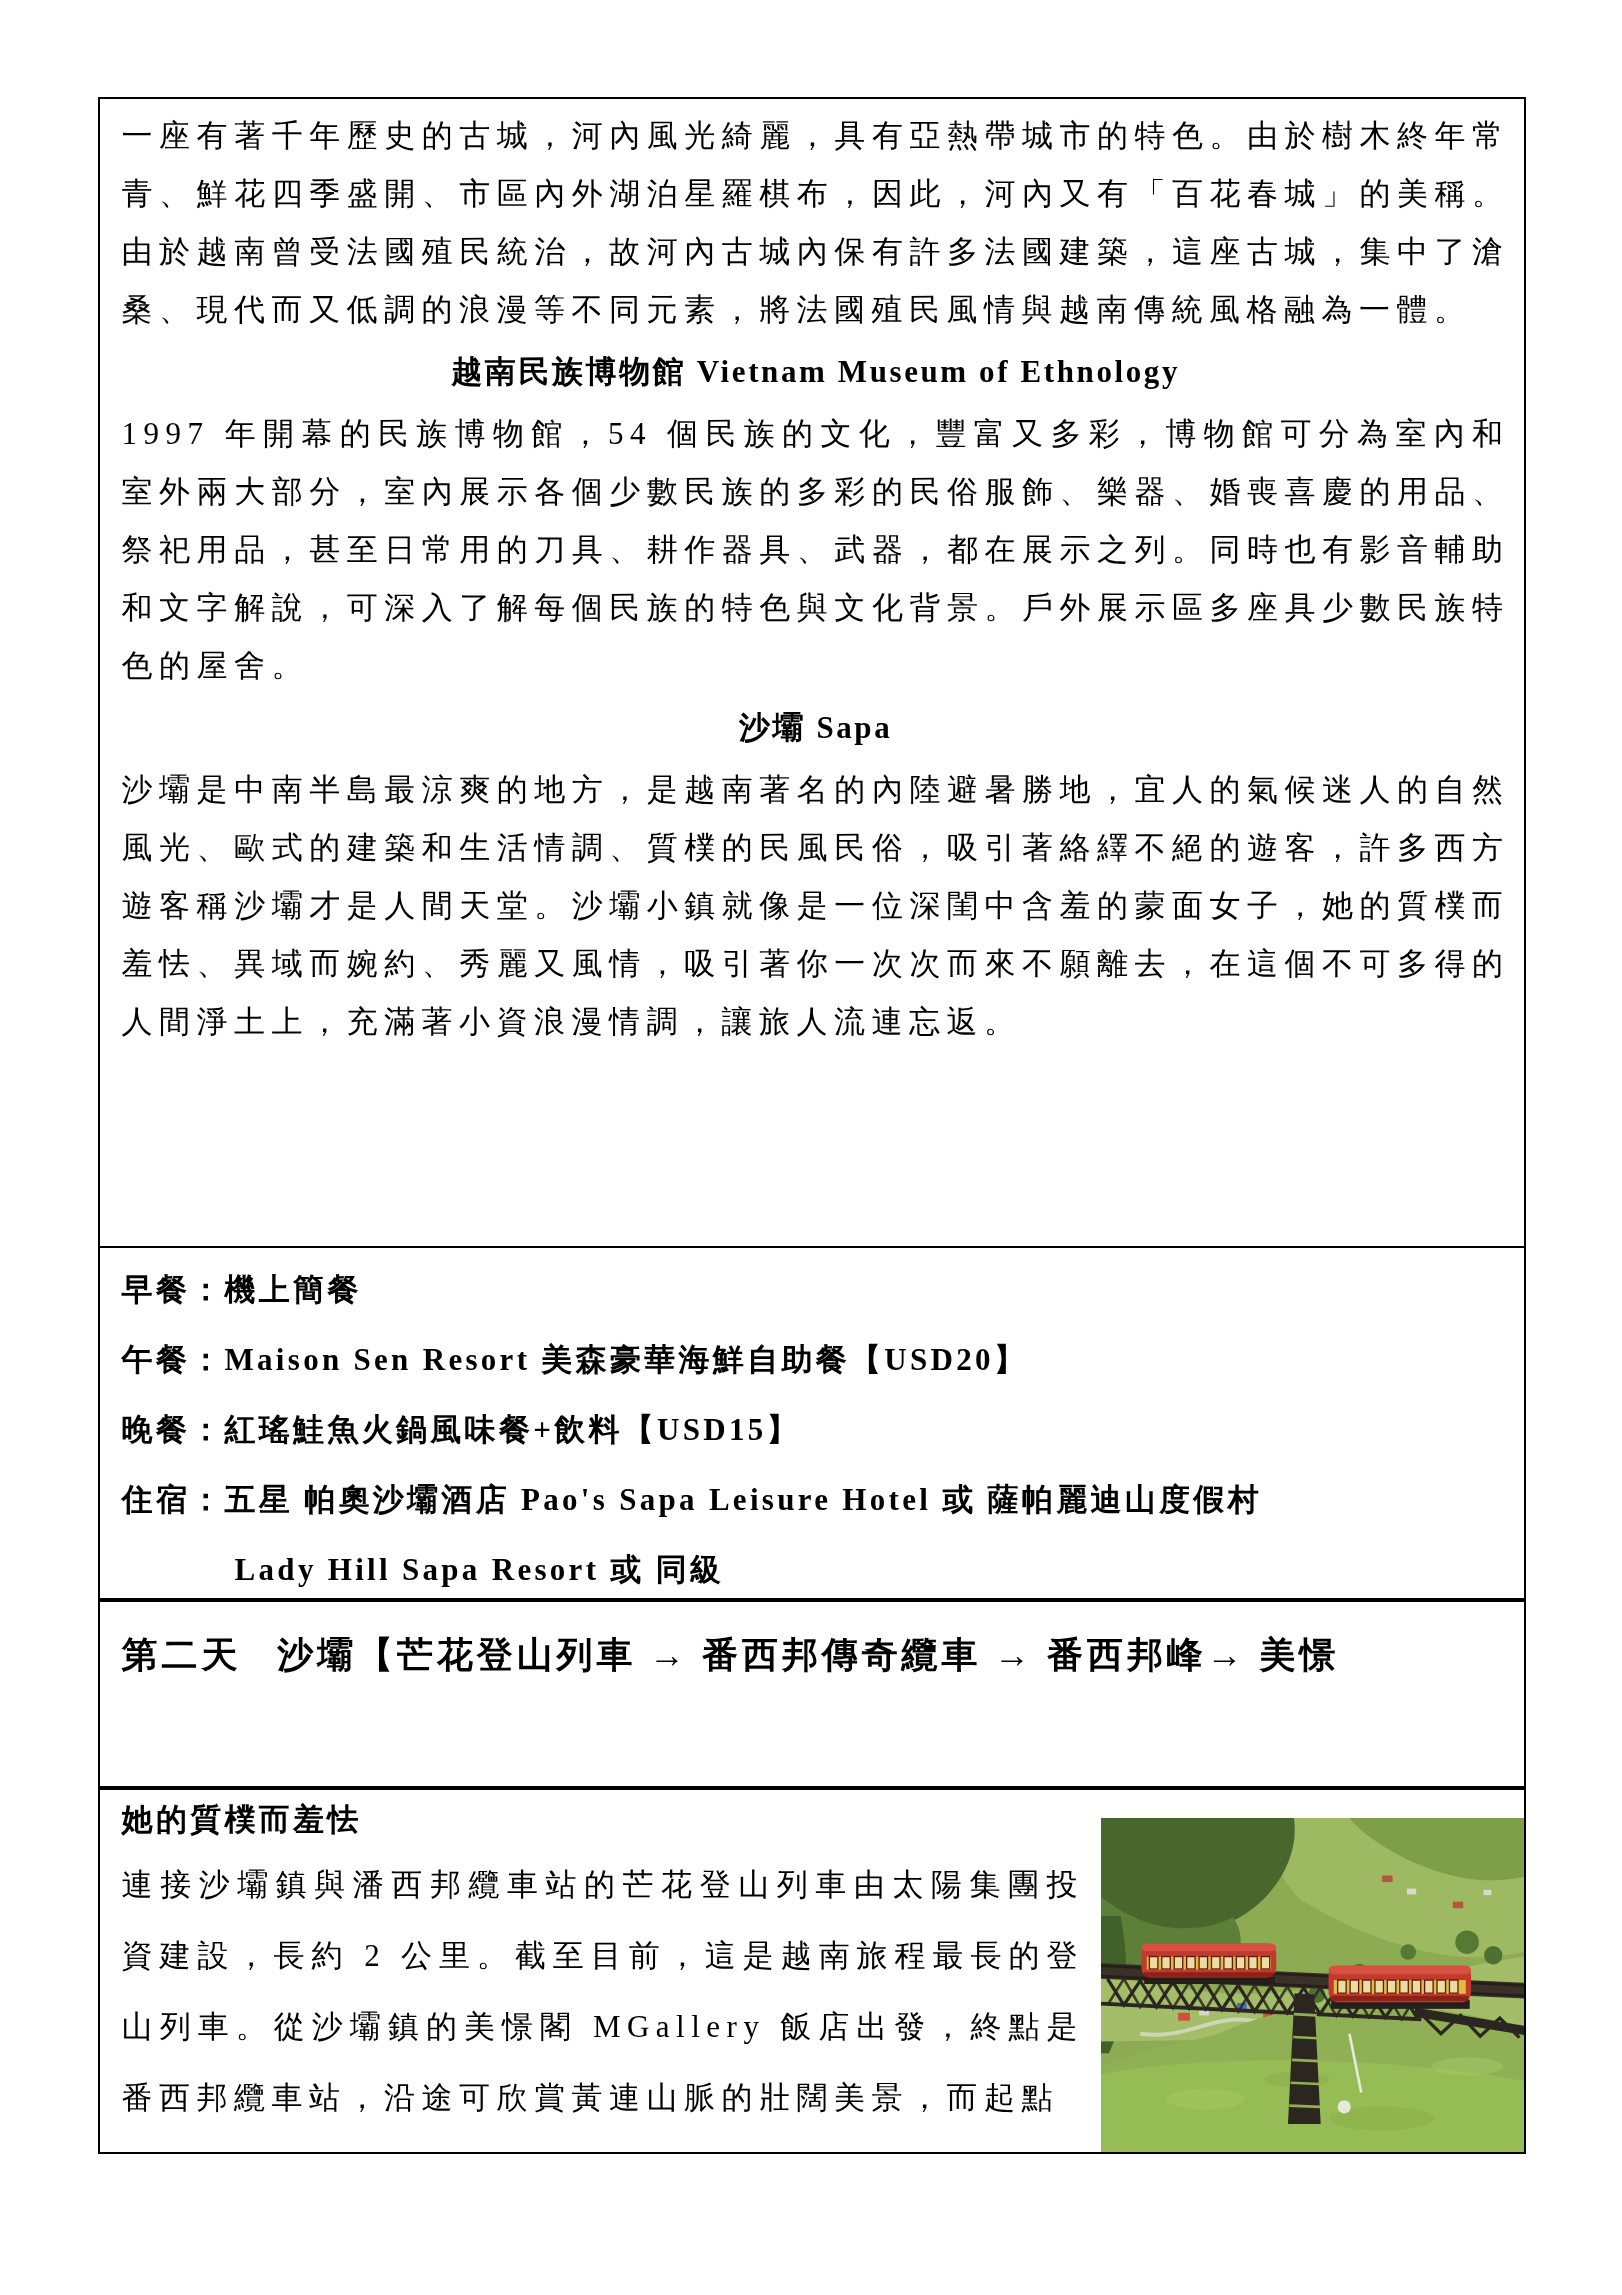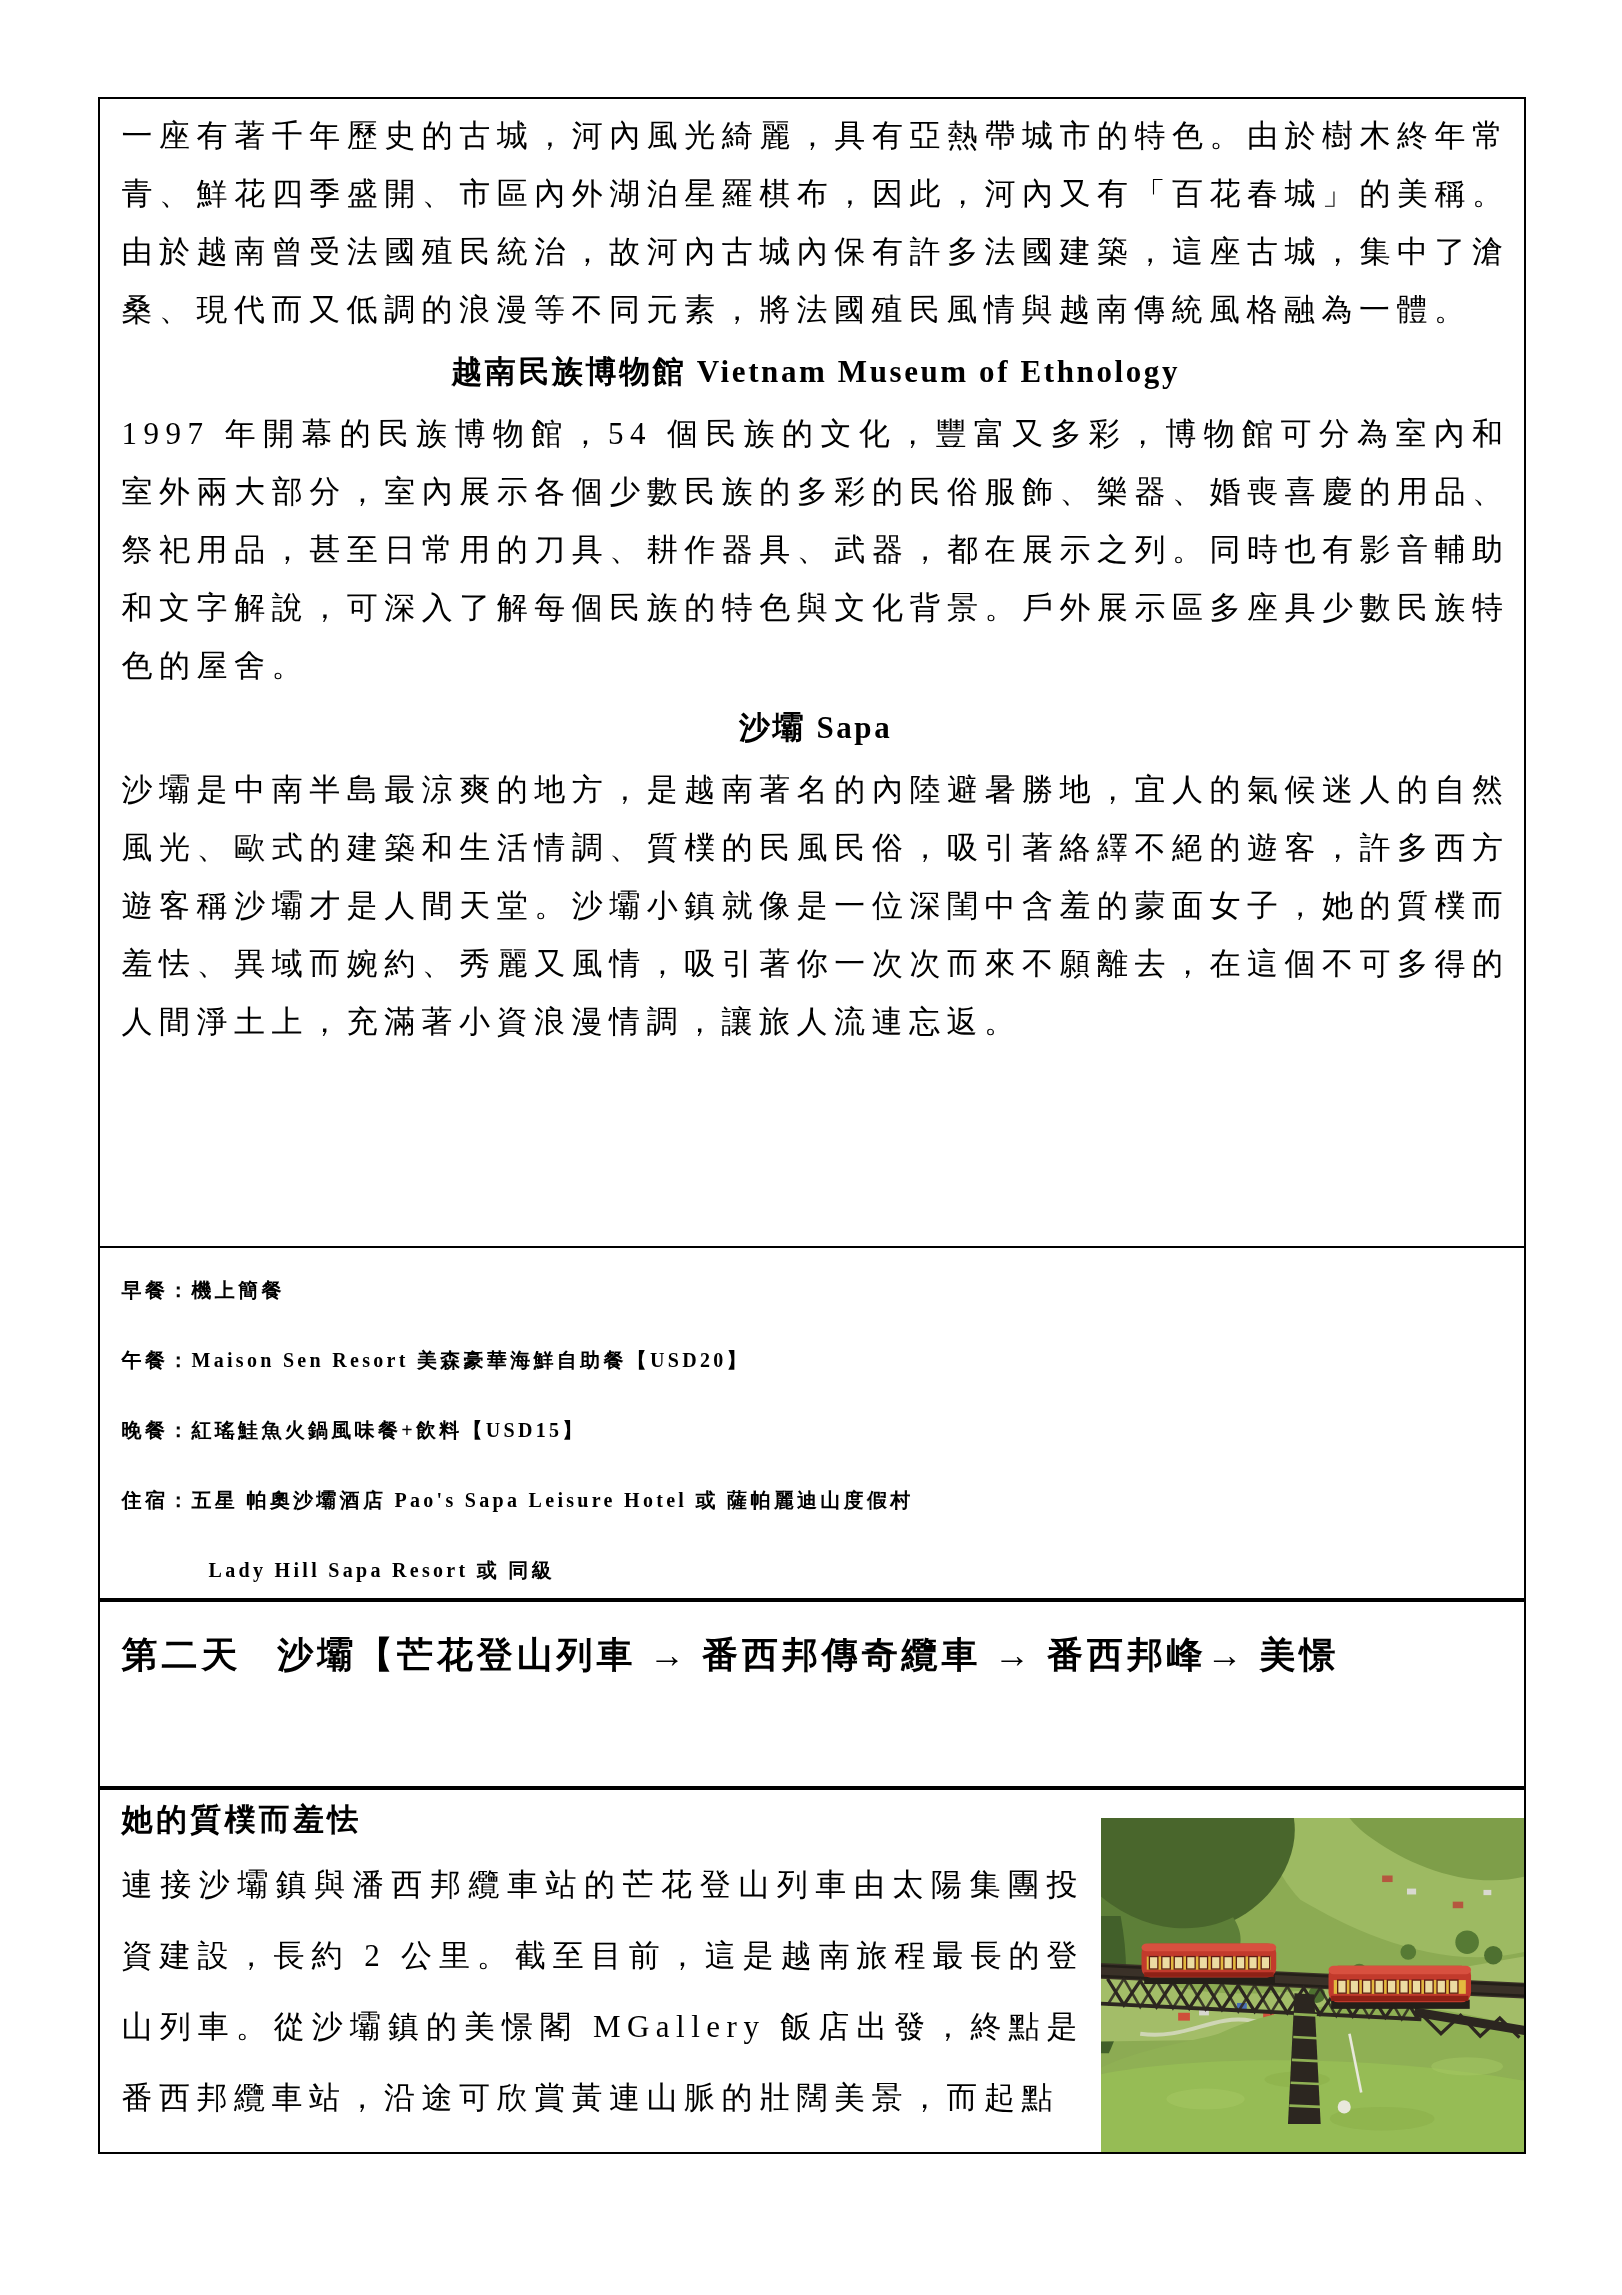--- a/index.html
+++ b/index.html
@@ -34,25 +34,25 @@
     margin:4px;font-size:31px;line-height:58px;
     font-weight:bold;letter-spacing:2.6px;text-align:center;
   }
 
   
   .row-meals{
     height:352px;
     border-top:2.6px solid #000;
     padding:6.5px 14.4px 0 21.6px;
     font-weight:bold;
-    font-size:20px;line-height:70px;
+    font-size:31px;line-height:70px;
     letter-spacing:3.3px;
   }
   .meal-line{white-space:nowrap;}
-  .lodging-line2{margin-left:87px;white-space:nowrap;}
+  .lodging-line2{margin-left:113px;white-space:nowrap;}
 
   
   .row-day2{
     height:188px;
     border-top:4.6px solid #000;
     padding:17px 13px 0 21.6px;
     font-weight:bold;
     font-size:36px;line-height:73px;
     letter-spacing:3.9px;
   }

